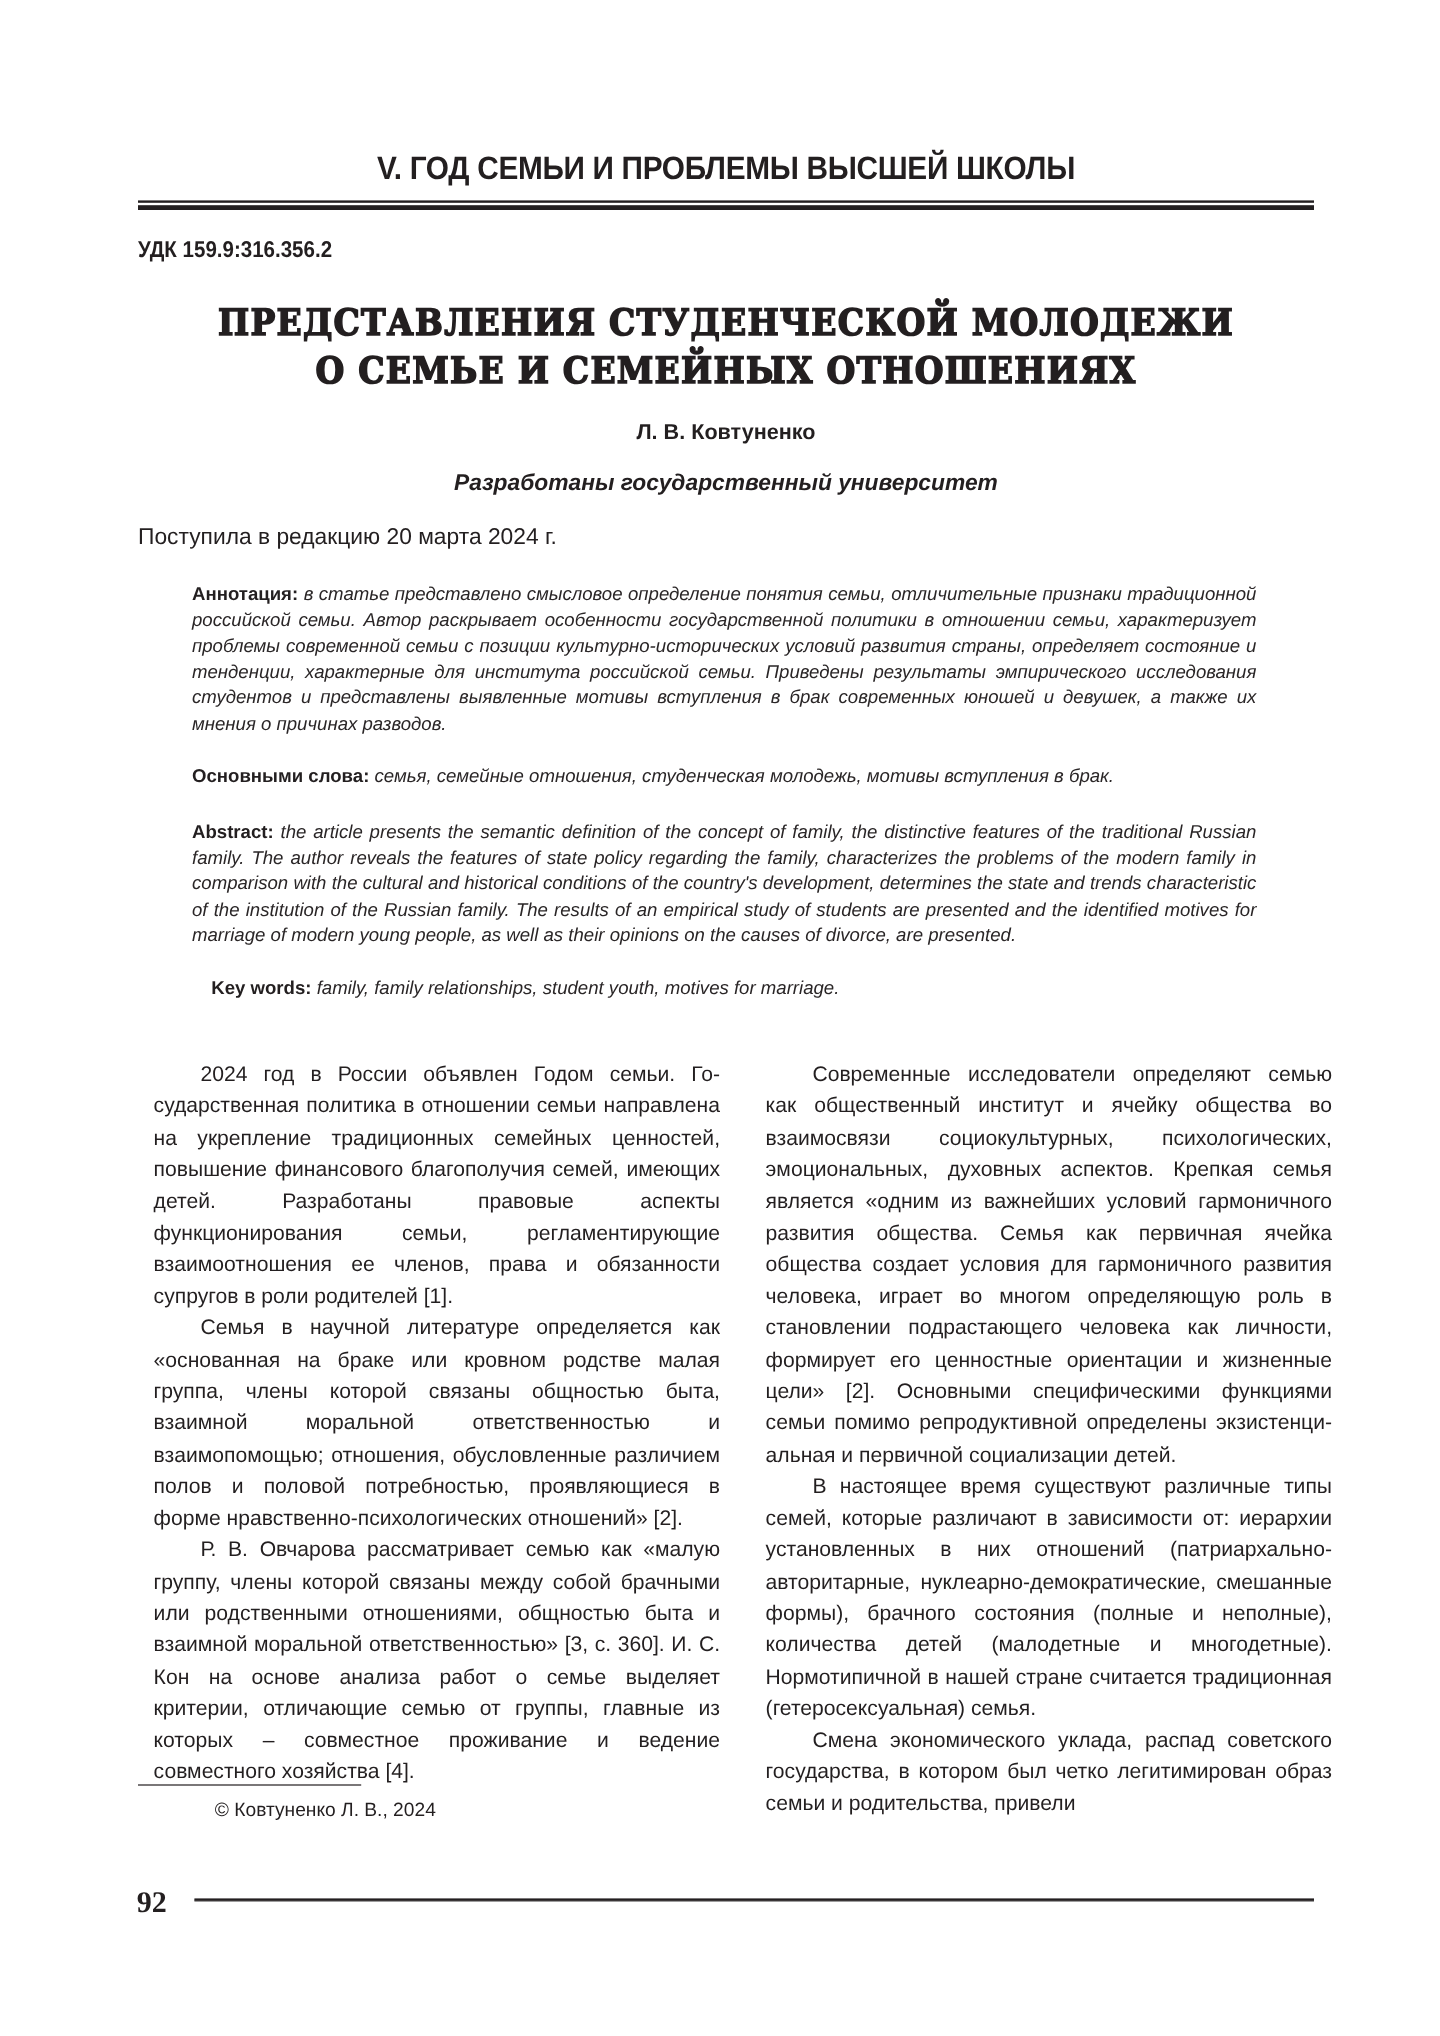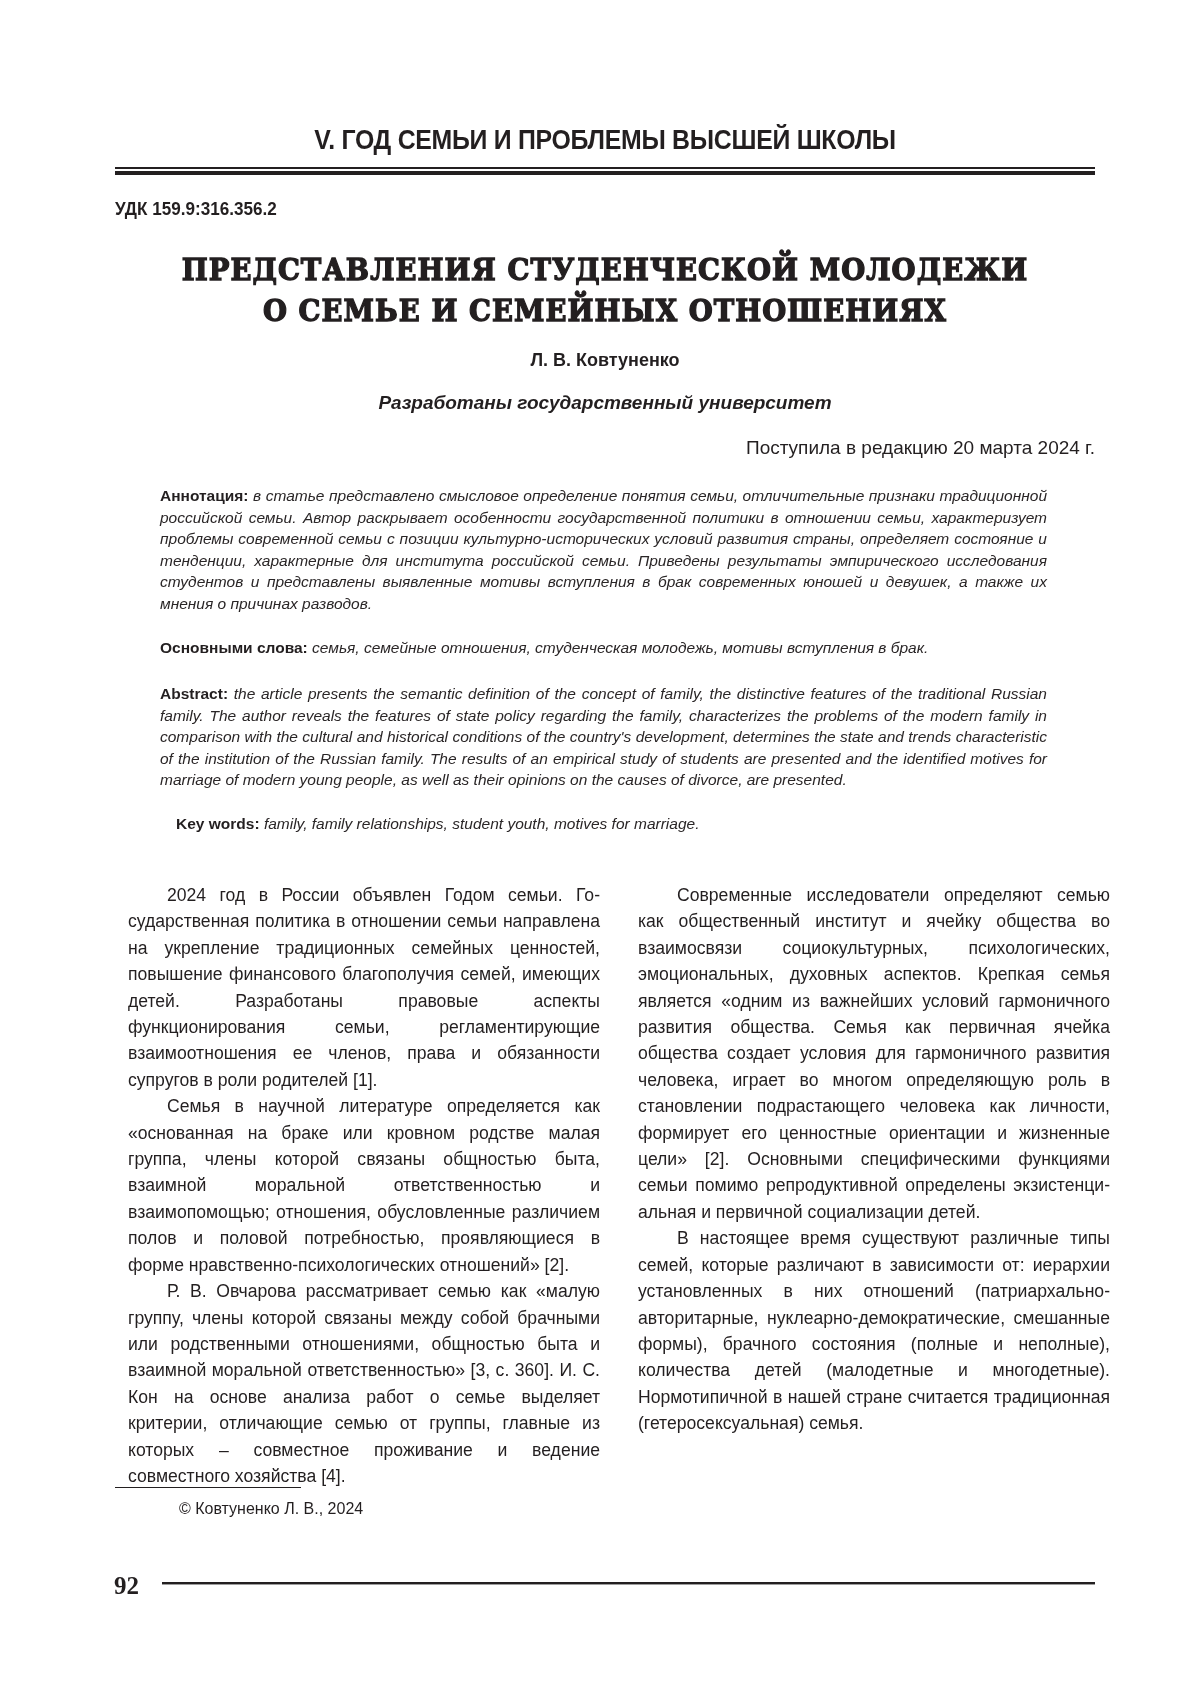--- a/index.html
+++ b/index.html
@@ -24,21 +24,21 @@
   }
   .author {
     left: 115px; width: 980px; top: 350px; text-align: center;
     font-family: Liberation Sans, sans-serif; font-weight: bold; font-size: 18px;
   }
   .affiliation {
     left: 115px; width: 980px; top: 392px; text-align: center;
     font-family: "Liberation Sans", sans-serif; font-weight: bold; font-style: italic; font-size: 19px;
   }
   .received {
-    left: 115px; width: 980px; top: 437px; text-align: right;
+    left: 115px; width: 980px; top: 437px; text-align: left;
     font-family: "Liberation Sans", sans-serif; font-size: 19px;
   }
   .abstract-block {
     left: 160px; width: 887px;
     font-family: Liberation Sans, sans-serif; font-style: italic; font-size: 15.5px;
     line-height: 21.5px; text-align: justify; color: #2a2627;
   }
   .abstract-block .lbl { font-style: normal; font-weight: bold; color: #231f20; }
   .ru-abstract { top: 485px; }
   .ru-keywords { top: 637px; text-align: left; }
@@ -98,19 +98,20 @@
 
 <div class="abs col col-left">
   <p>2024 год в России объявлен Годом семьи. Го­сударственная политика в отношении семьи на­правлена на укрепление традиционных семейных ценностей, повышение финансового благополу­чия семей, имеющих детей. Разработаны право­вые аспекты функционирования семьи, регламен­тирующие взаимоотношения ее членов, права и обязанности супругов в роли родителей [1].</p>
   <p>Семья в научной литературе определяется как «основанная на браке или кровном родстве малая группа, члены которой связаны общностью быта, взаимной моральной ответственностью и взаимопомощью; отношения, обусловленные различием полов и половой потребностью, про­являющиеся в форме нравственно-психологиче­ских отношений» [2].</p>
   <p>Р. В. Овчарова рассматривает семью как «ма­лую группу, члены которой связаны между собой брачными или родственными отношениями, об­щностью быта и взаимной моральной ответствен­ностью» [3, с. 360]. И. С. Кон на основе анализа ра­бот о семье выделяет критерии, отличающие се­мью от группы, главные из которых – совместное проживание и ведение совместного хозяйства [4].</p>
 </div>
 
 <div class="abs col col-right">
   <p>Современные исследователи определяют се­мью как общественный институт и ячейку обще­ства во взаимосвязи социокультурных, психологи­ческих, эмоциональных, духовных аспектов. Креп­кая семья является «одним из важнейших условий гармоничного развития общества. Семья как пер­вичная ячейка общества создает условия для гармоничного развития человека, играет во мно­гом определяющую роль в становлении подрас­тающего человека как личности, формирует его ценностные ориентации и жизненные цели» [2]. Основными специфическими функциями семьи помимо репродуктивной определены экзистенци­альная и первичной социализации детей.</p>
   <p>В настоящее время существуют различные типы семей, которые различают в зависимости от: иерархии установленных в них отношений (патри­архально-авторитарные, нуклеарно-демократи­ческие, смешанные формы), брачного состояния (полные и неполные), количества детей (мало­детные и многодетные). Нормотипичной в нашей стране считается традиционная (гетеросексуаль­ная) семья.</p>
+  <p>Смена экономического уклада, распад со­ветского государства, в котором был четко леги­тимирован образ семьи и родительства, привели</p>
 </div>
 
 <div class="abs fn-rule"></div>
 <div class="abs copyright">© Ковтуненко Л. В., 2024</div>
 
 <div class="abs page-number">92</div>
 <div class="abs footer-rule"></div>
 
 </body></html>

